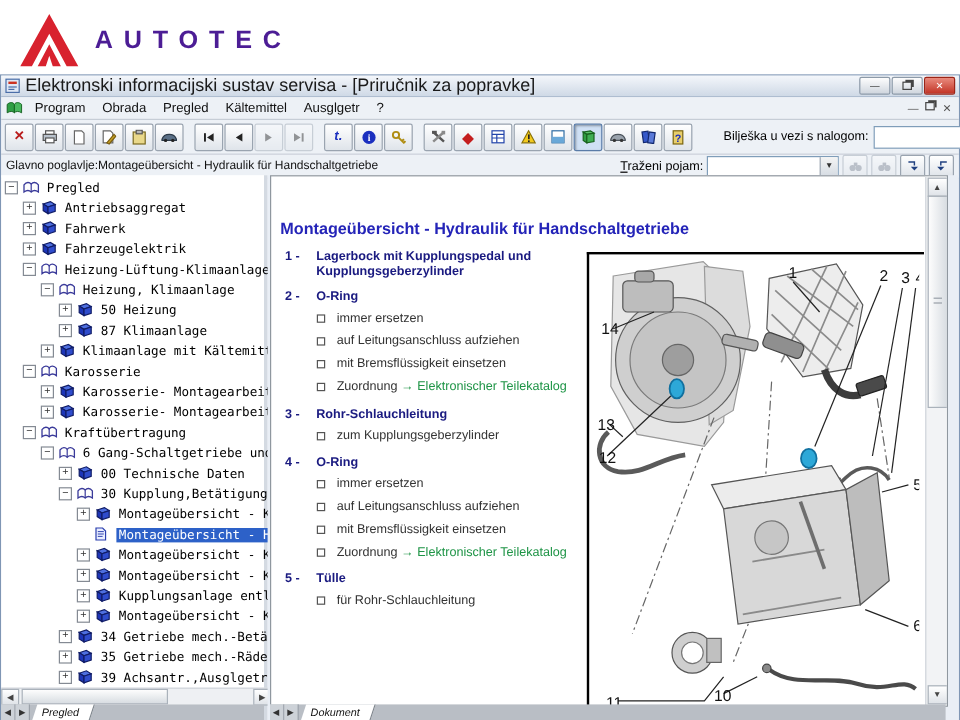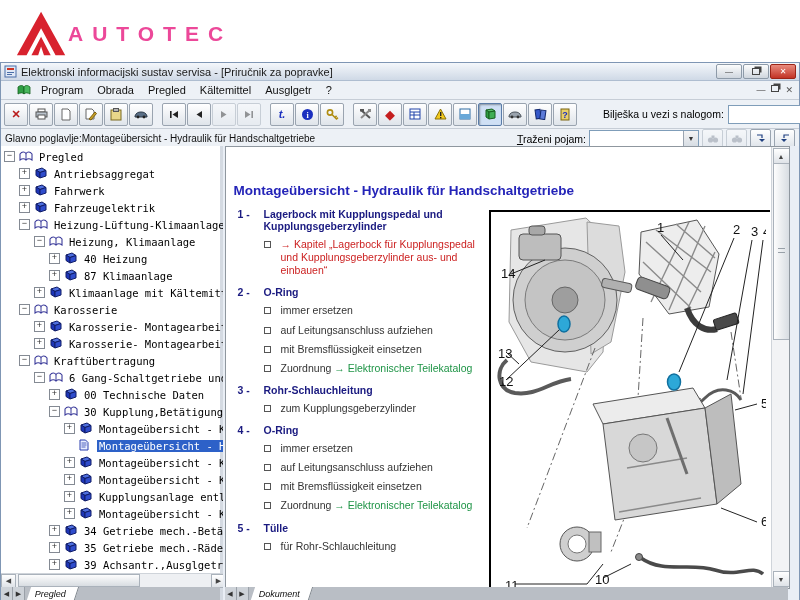--- a/index.html
+++ b/index.html
@@ -1,38 +1,38 @@
 <!DOCTYPE html>
 <html><head>
 <meta charset="utf-8">
 <style>
   html,body{margin:0;padding:0;background:#fff;}
   .stage{position:relative;width:800px;height:600px;background:#fff;overflow:hidden;
          font-family:"Liberation Sans",sans-serif;font-size:11px;color:#000;}
   
   .brand{position:absolute;left:0;top:0;width:800px;height:62px;background:#fff;}
   .brand svg{position:absolute;left:14px;top:6px;}
-  .brand-name{position:absolute;left:68px;top:22px;font-size:21px;font-weight:bold;
-              letter-spacing:9px;color:#ec4899;font-family:"Liberation Sans",sans-serif;}
+  .brand-name{position:absolute;left:79px;top:22px;font-size:21px;font-weight:bold;
+              letter-spacing:9px;color:#4c1d95;font-family:"Liberation Sans",sans-serif;}
   
   .window{position:absolute;left:0;top:62px;width:798px;height:537px;border:1px solid #7f96b4;
           background:#e9eef5;}
   .titlebar{position:relative;height:17px;background:linear-gradient(#f4f7fb,#cfd9e6);
             border-bottom:1px solid #aebdd0;display:flex;align-items:center;padding:0 3px;}
   .titlebar .ticon16{width:13px;height:13px;margin-right:4px;flex:0 0 auto;}
-  .title-text{font-size:11px;color:#1a1a1a;white-space:nowrap;overflow:hidden;}
+  .title-text{font-size:15px;color:#1a1a1a;white-space:nowrap;overflow:hidden;}
   .winbtns{margin-left:auto;display:flex;gap:1px;}
   .wbtn{width:24px;height:13px;border:1px solid #8d9aa8;border-radius:2px;
         background:linear-gradient(#fdfdfd,#cfd6de);display:flex;align-items:center;
         justify-content:center;font-size:8px;line-height:1;color:#333;}
   .wbtn.close{background:linear-gradient(#e98b7e,#c23325);color:#fff;border-color:#9c2417;}
   .restore-glyph{width:6px;height:5px;border:1px solid #444;box-shadow:2px -2px 0 -0.5px #444;}
   
   .menubar{position:relative;height:18px;background:#edf1f6;border-bottom:1px solid #c6cdd6;
-           display:flex;align-items:center;padding-left:16px;}
+           display:flex;align-items:center;padding-left:4px;}
   .menu-item{padding:1px 7px;color:#111;}
   .mdi-ctrls{margin-left:auto;display:flex;gap:6px;padding-right:6px;color:#555;}
   .mdi-ctrls span{font-size:9px;}
   
   .toolbar{position:relative;height:28px;background:#edf1f6;border-bottom:1px solid #c6cdd6;
            display:flex;align-items:center;padding-left:3px;gap:2px;}
   .tgroup{display:flex;gap:1px;margin-right:7px;}
   .tbtn{width:22px;height:21px;border:1px solid #9aa4b0;border-radius:2px;
         background:linear-gradient(#ffffff,#dfe4ea);display:flex;align-items:center;
         justify-content:center;font-size:11px;line-height:1;}
@@ -399,21 +399,21 @@
                 </svg></span>
               <span class="tlabel">Heizung, Klimaanlage</span>
             </div>
             <div class="trow" style="padding-left: 48px;">
               <span class="exp">+</span>
               <span class="ticon"><svg width="13" height="12" viewBox="0 0 13 12">
                   <path d="M2,3 L8,1 L12,3.5 L6,5.5 Z" fill="#4e6fe0" stroke="#101c66"></path>
                   <path d="M2,3 L6,5.5 L6,11 L2,8.5 Z" fill="#1d35b8" stroke="#101c66"></path>
                   <path d="M6,5.5 L12,3.5 L12,9 L6,11 Z" fill="#2f4ccc" stroke="#101c66"></path>
                 </svg></span>
-              <span class="tlabel">40 Heizung</span>
+              <span class="tlabel">50 Heizung</span>
             </div>
             <div class="trow" style="padding-left: 48px;">
               <span class="exp">+</span>
               <span class="ticon"><svg width="13" height="12" viewBox="0 0 13 12">
                   <path d="M2,3 L8,1 L12,3.5 L6,5.5 Z" fill="#4e6fe0" stroke="#101c66"></path>
                   <path d="M2,3 L6,5.5 L6,11 L2,8.5 Z" fill="#1d35b8" stroke="#101c66"></path>
                   <path d="M6,5.5 L12,3.5 L12,9 L6,11 Z" fill="#2f4ccc" stroke="#101c66"></path>
                 </svg></span>
               <span class="tlabel">87 Klimaanlage</span>
             </div>
@@ -582,24 +582,20 @@
 
       <div class="docpane">
         <div class="docinner">
           <div class="doccontent">
             <div class="doc-title">Montageübersicht - Hydraulik für Handschaltgetriebe</div>
             <div class="docitems" id="docitems">
                 <div class="doc-item">
                   <div class="doc-head">
                     <span class="doc-num">1 -</span>
                     <span class="doc-name">Lagerbock mit Kupplungspedal und Kupplungsgeberzylinder</span>
-                  </div>
-                  <div class="doc-bullet">
-                    <span class="sq"></span>
-                    <span class="btext"><span class="seg-red">→ Kapitel „Lagerbock für Kupplungspedal und Kupplungsgeberzylinder aus- und einbauen“</span></span>
                   </div>
                 </div>
                 <div class="doc-item">
                   <div class="doc-head">
                     <span class="doc-num">2 -</span>
                     <span class="doc-name">O-Ring</span>
                   </div>
                   <div class="doc-bullet">
                     <span class="sq"></span>
                     <span class="btext"><span class="seg-plain">immer ersetzen</span></span>

